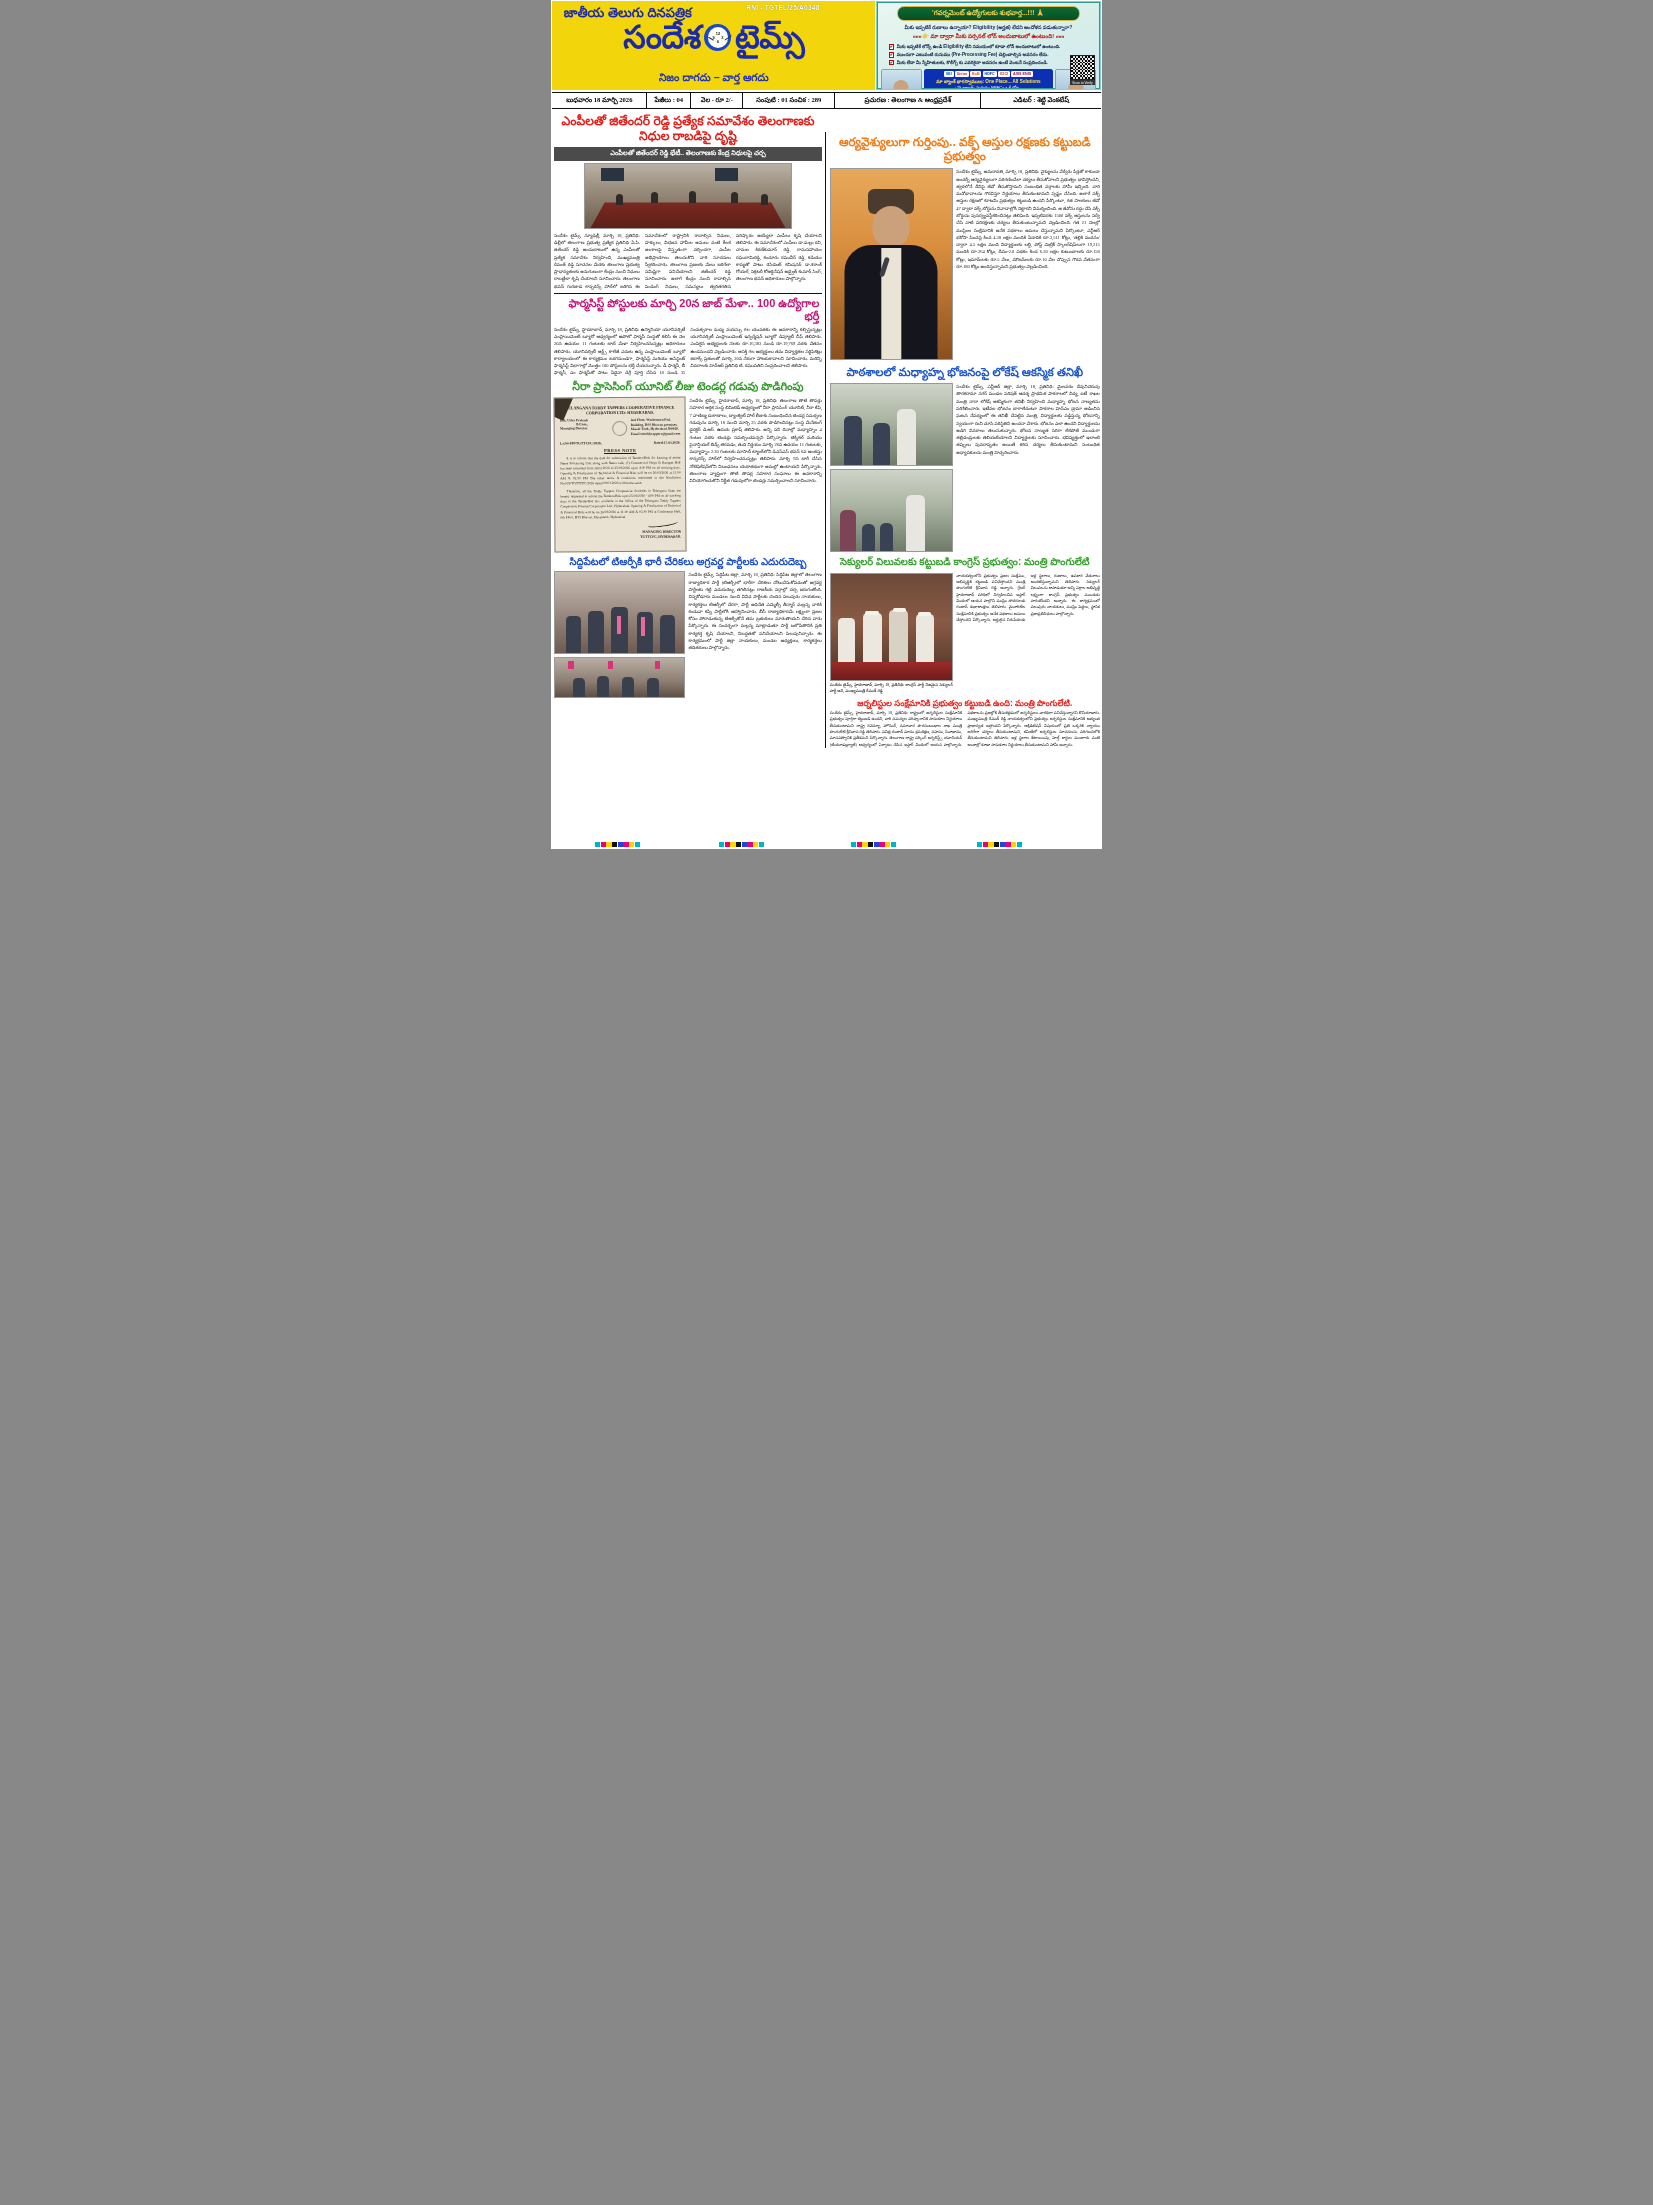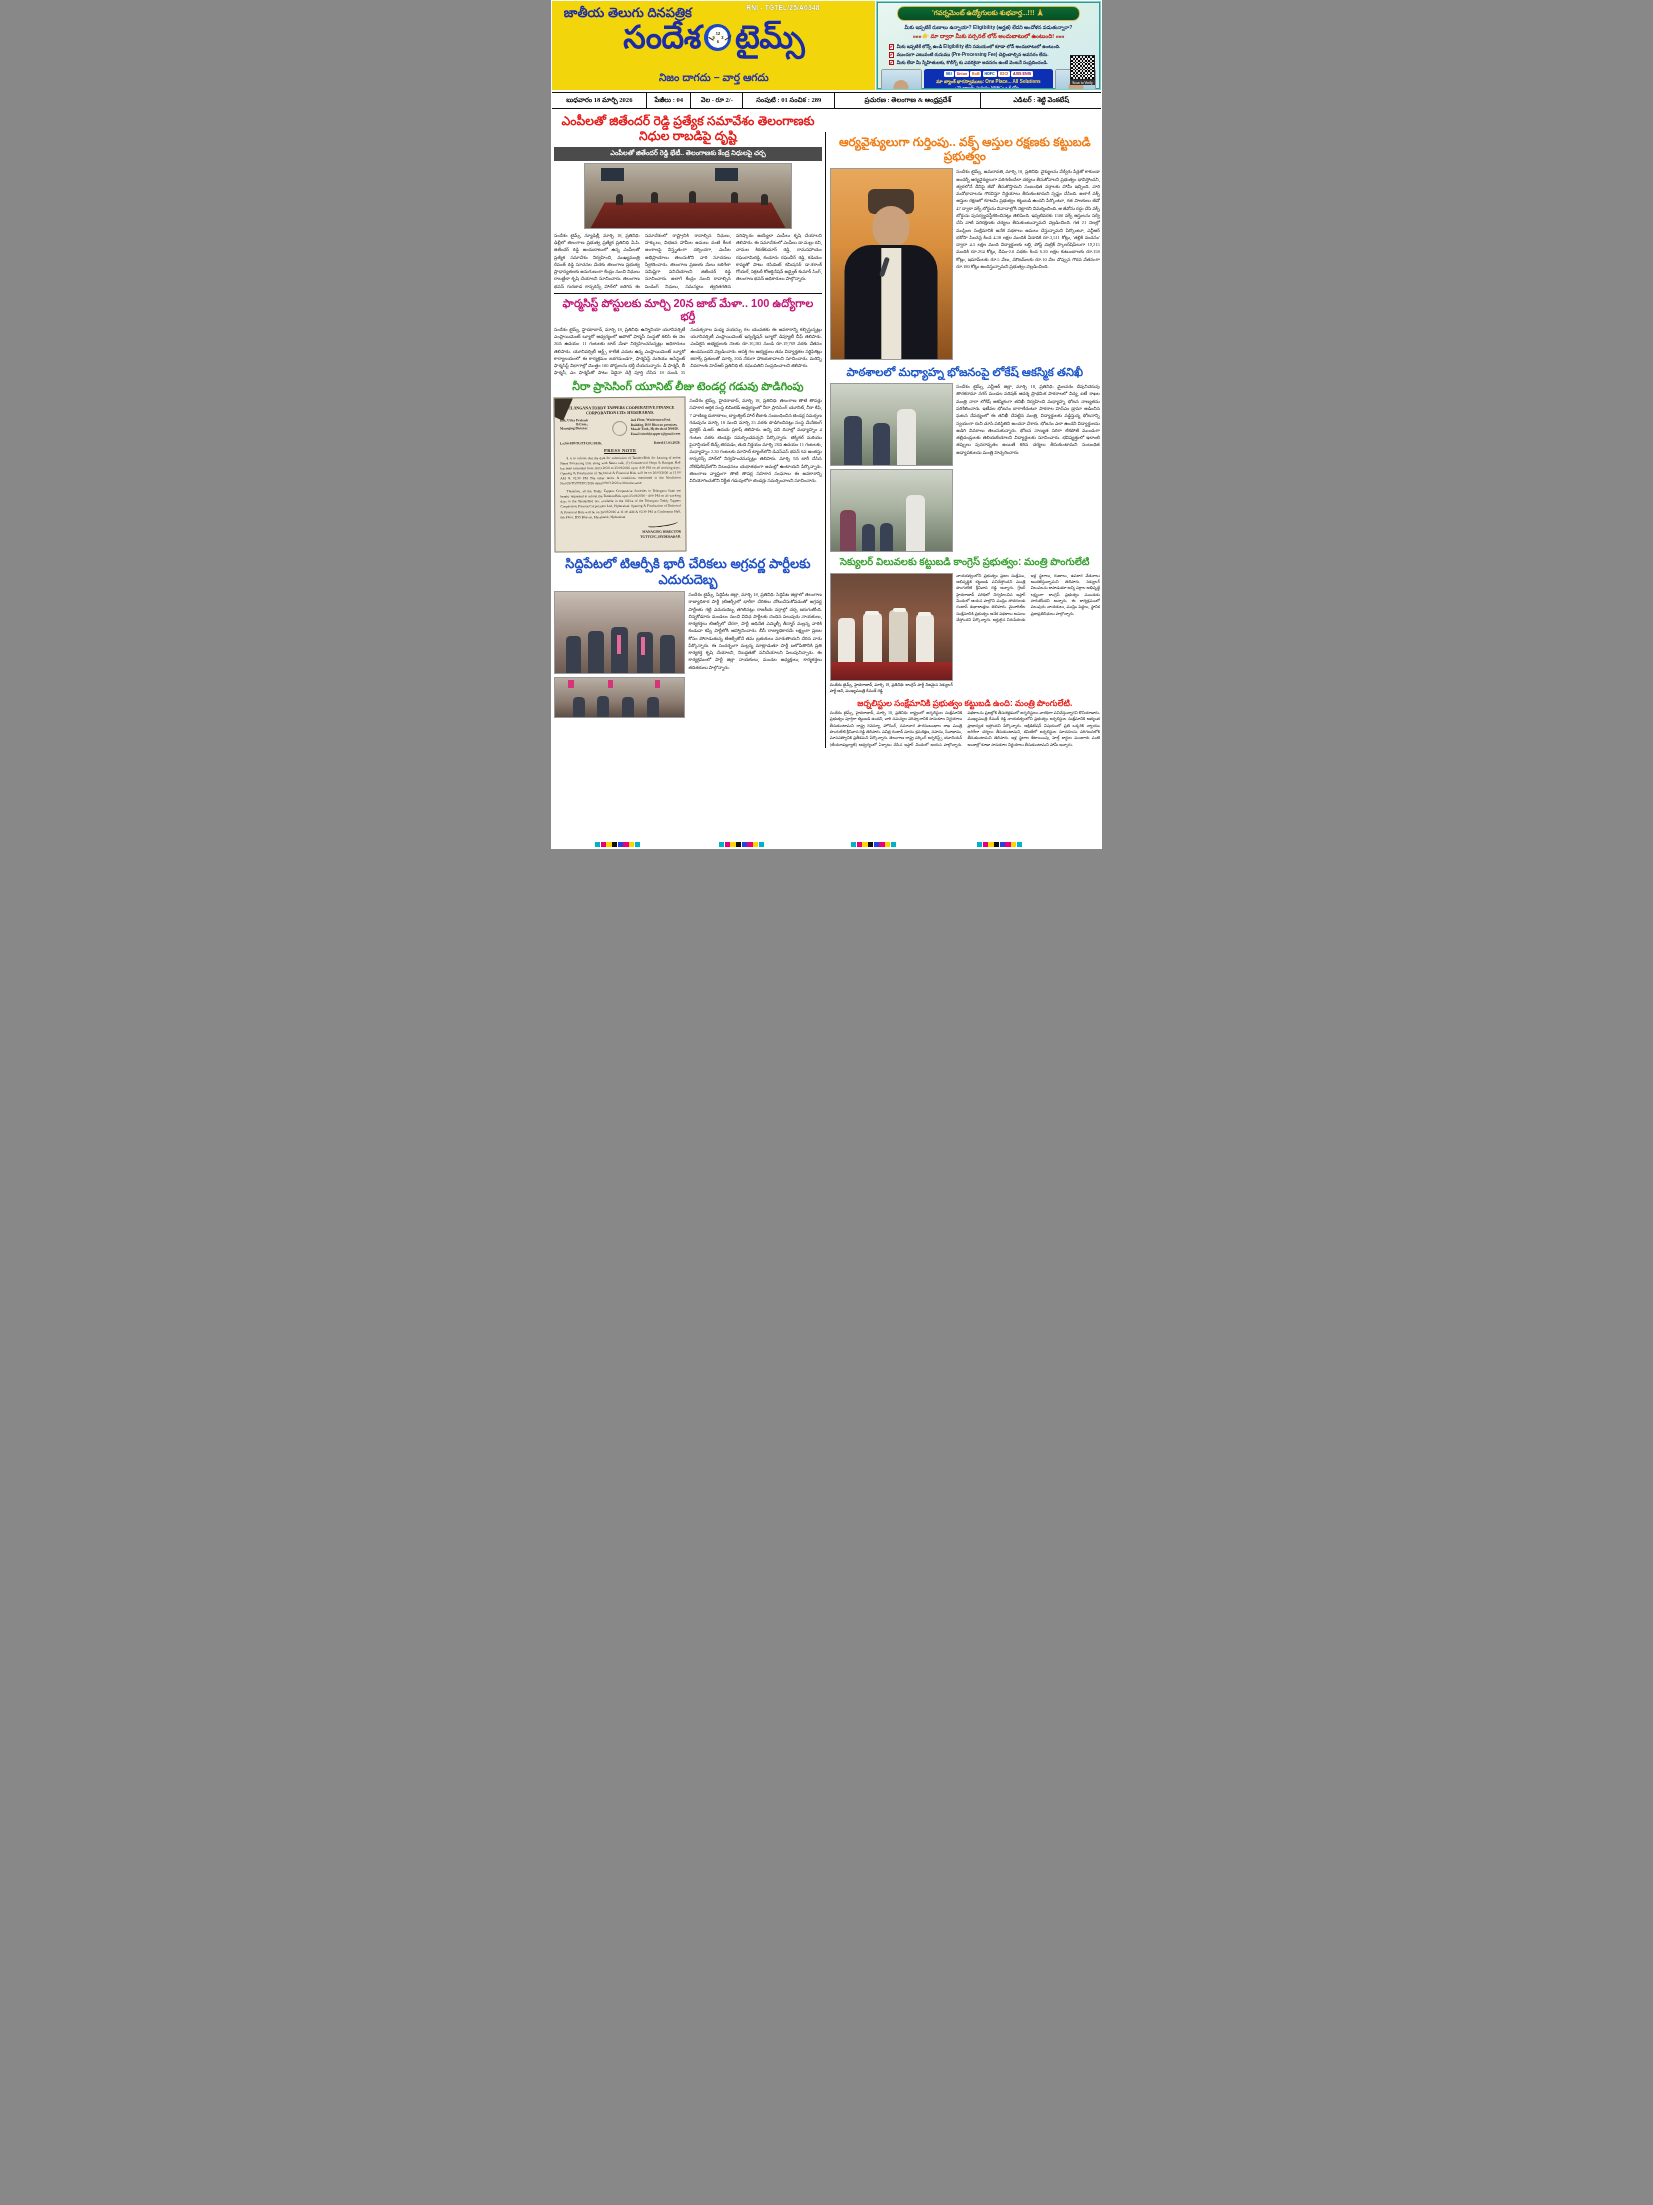--- a/index.html
+++ b/index.html
@@ -74,23 +74,23 @@
   #infobar .cell { display:flex; align-items:center; justify-content:center; padding:0 2.6px; }
   #infobar .cell + .cell { border-left:0.9px solid #111; }
   .c-date{flex:0 0 94px;} .c-pages{flex:0 0 44px;} .c-price{flex:0 0 52px;}
   .c-vol{flex:0 0 92px;} .c-circ{flex:0 0 146px;} .c-ed{flex:1;}
   
   #content { display:flex; margin-top:1.8px; }
   #col-left  { flex:0 0 273px; padding:0.9px 3.5px 0 1.8px; }
   #col-right { flex:1; border-left:0.9px solid #111; padding:0.9px 0.9px 0 3.5px;margin-top:21px; }
   .headline { font-family:"Liberation Sans", sans-serif; font-weight:bold; text-align:center; line-height:1.22; }
   .h-red    { color:#e3201b; font-size:12.3px; padding:2.6px 4.4px 0.9px; }
-  .h-magenta{ color:#c41678; font-size:11px; padding:3.5px 2.6px 1.8px; }
+  .h-magenta{ color:#c41678; font-size:11px; padding:3.5px 2.6px 1.8px;text-align:right; }
   .h-green  { color:#2f9e27; font-size:11px; padding:3.5px 2.6px 1.8px; }
-  .h-blue   { color:#1e50c8; font-size:13px; padding:3.5px 2.6px 1.8px; }
+  .h-blue   { color:#1e50c8; font-size:10px; padding:3.5px 2.6px 1.8px; }
   .h-orange { color:#f07d18; font-size:12px; padding:1.8px 2.6px 2.6px; }
   .h-blue2  { color:#1e57c9; font-size:11.5px; padding:4.4px 2.6px 2.6px; }
   .h-green2 { color:#3aa332; font-size:10px; padding:4.4px 2.6px 2.6px; }
   .h-red2   { color:#ea1d17; font-size:8.4px; padding:3.5px 0.9px 1.8px;text-align:center; }
   .subhead-bar { background:#4b4b4b; color:#fff; font-family:"Liberation Sans", sans-serif;
     font-weight:bold; font-size:6.6px; text-align:center; padding:2.2px 1.8px; margin:1.8px 0 2.6px; }
   .bodytext { font-size:4.5px; line-height:1.62; text-align:justify; color:#141414; }
   .cols3 { column-count:3; column-gap:5.3px; }
   .cols2 { column-count:2; column-gap:5.3px; }
   .rule { border-top:0.9px solid #111; margin:2.6px 0 0; }

